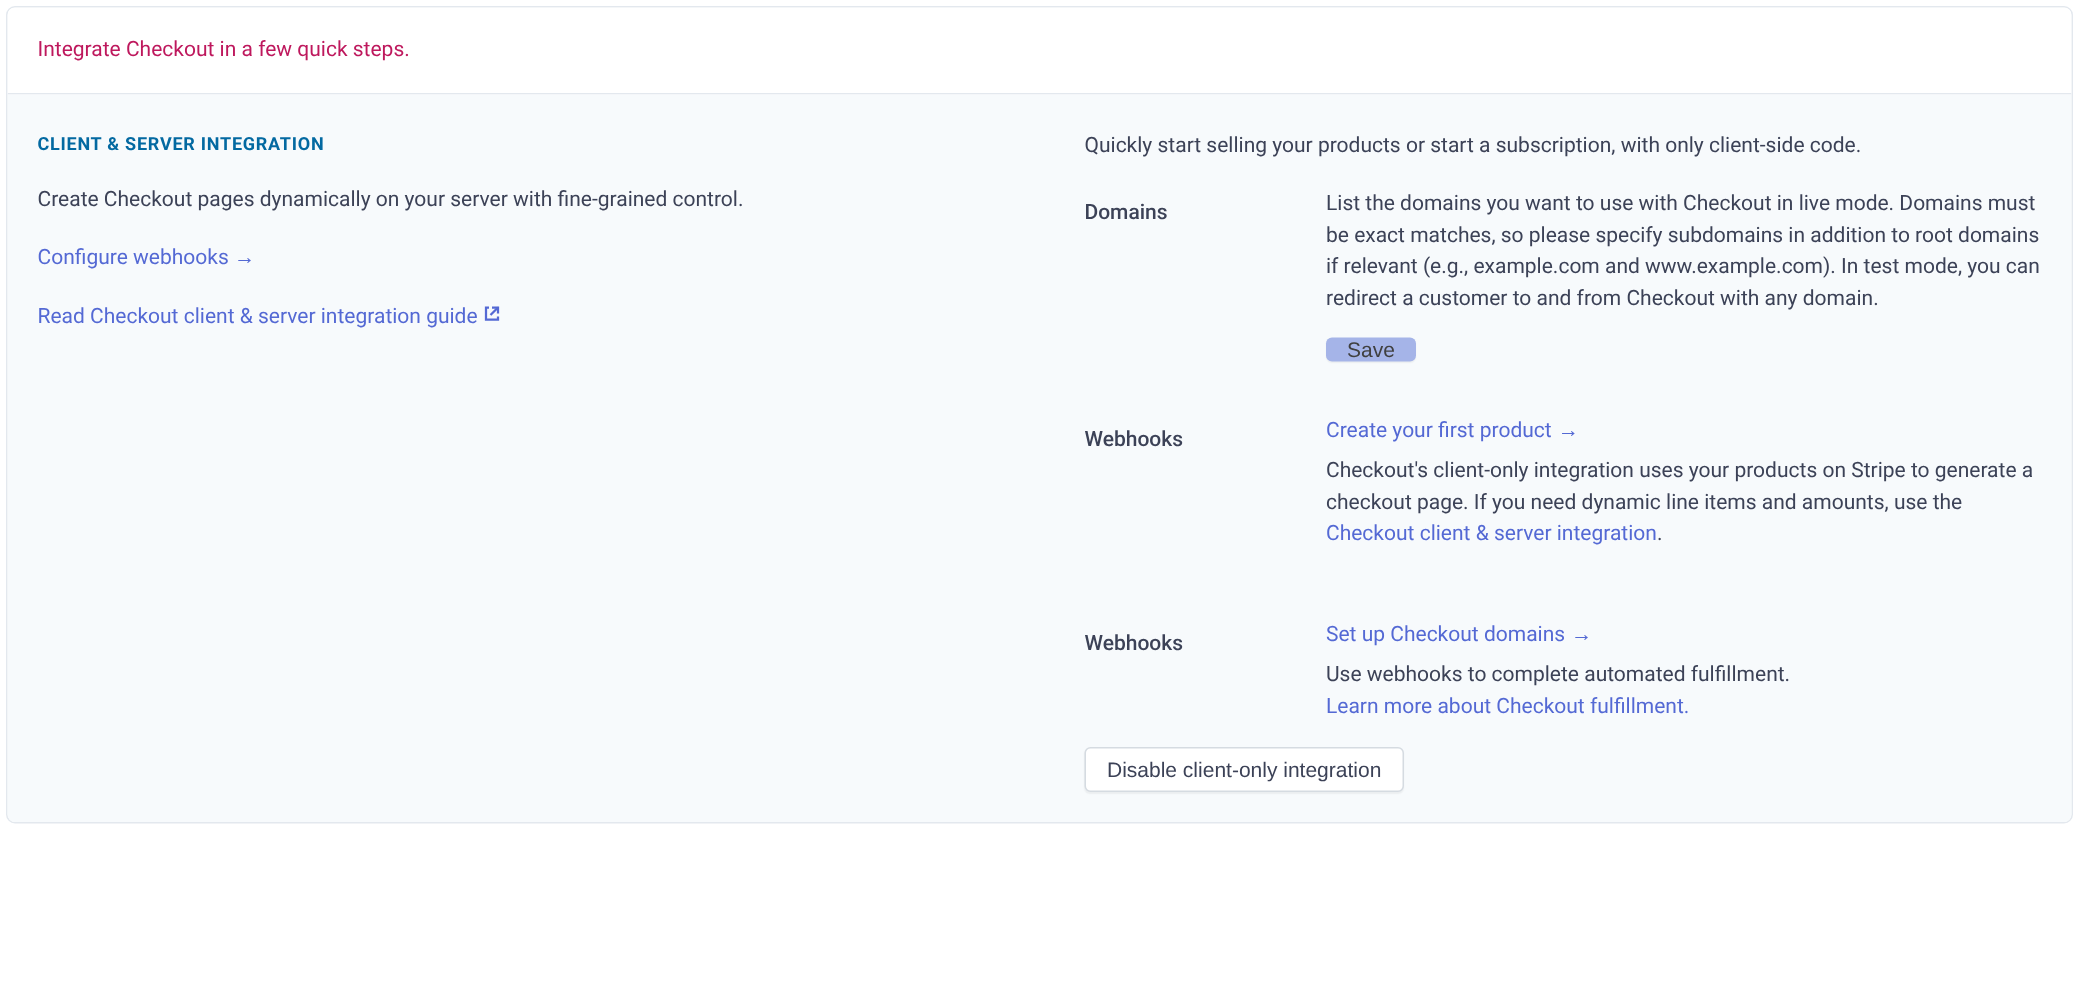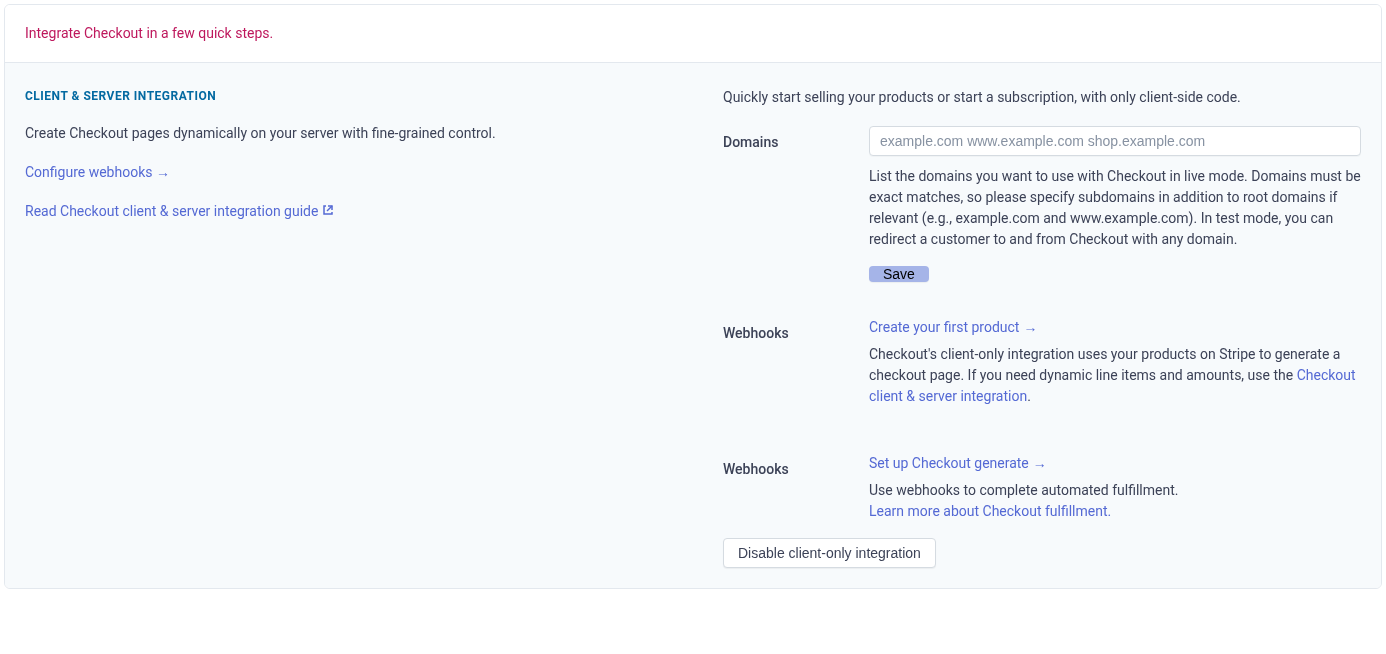--- a/index.html
+++ b/index.html
@@ -74,21 +74,21 @@
       width: 12px;
       height: 12px;
       display: inline-block;
     }
     .icon-arrow {
       display: inline-block;
       font-size: 14px;
     }
     .form-row {
       display: flex;
-      gap: 36px;
+      gap: 51px;
       margin-bottom: 32px;
     }
     .form-label-col {
       width: 110px;
       flex-shrink: 0;
       padding-top: 6px;
     }
     .form-label {
       font-size: 14px;
       color: #3c4257;
@@ -112,21 +112,21 @@
     .text-input::placeholder {
       color: #8792a2;
     }
     .help-text {
       font-size: 14px;
       color: #3c4257;
       margin-bottom: 14px;
     }
     .btn-save {
       background: #a5b4e8;
-      color: #000000;
+      color: #404040;
       border: none;
       padding: 0 14px;
       border-radius: 4px;
       font-size: 14px;
       font-weight: 500;
       cursor: pointer;
       box-shadow: 0 1px 1px rgba(0,0,0,0.05);
     }
     .btn-disable {
       background: #ffffff;
@@ -181,21 +181,20 @@
     </div>
 
     <div class="col">
       <div class="section-desc">Quickly start selling your products or start a subscription, with only client-side code.</div>
 
       <div class="form-row">
         <div class="form-label-col">
           <span class="form-label">Domains</span>
         </div>
         <div class="form-content-col">
-          <input type="text" class="text-input" placeholder="example.com www.example.com shop.example.com" style="">
           <div class="help-text">List the domains you want to use with Checkout in live mode. Domains must be exact matches, so please specify subdomains in addition to root domains if relevant (e.g., example.com and www.example.com). In test mode, you can redirect a customer to and from Checkout with any domain.</div>
           <button class="btn-save">Save</button>
         </div>
       </div>
 
       <div class="form-row">
         <div class="form-label-col">
           <span class="form-label">Webhooks</span>
         </div>
         <div class="form-content-col">
@@ -211,21 +210,21 @@
         </div>
       </div>
 
       <div class="form-row" style="margin-bottom:16px;">
         <div class="form-label-col">
           <span class="form-label">Webhooks</span>
         </div>
         <div class="form-content-col">
           <div class="content-block">
             <a class="link">
-              <span>Set up Checkout generate</span>
+              <span>Set up Checkout domains</span>
               <span class="icon-arrow">→</span>
             </a>
           </div>
           <div class="help-text" style="margin-bottom:0;">
             <span>Use webhooks to complete automated fulfillment.</span><br>
             <a class="inline-link">Learn more about Checkout fulfillment.</a>
           </div>
         </div>
       </div>
 

